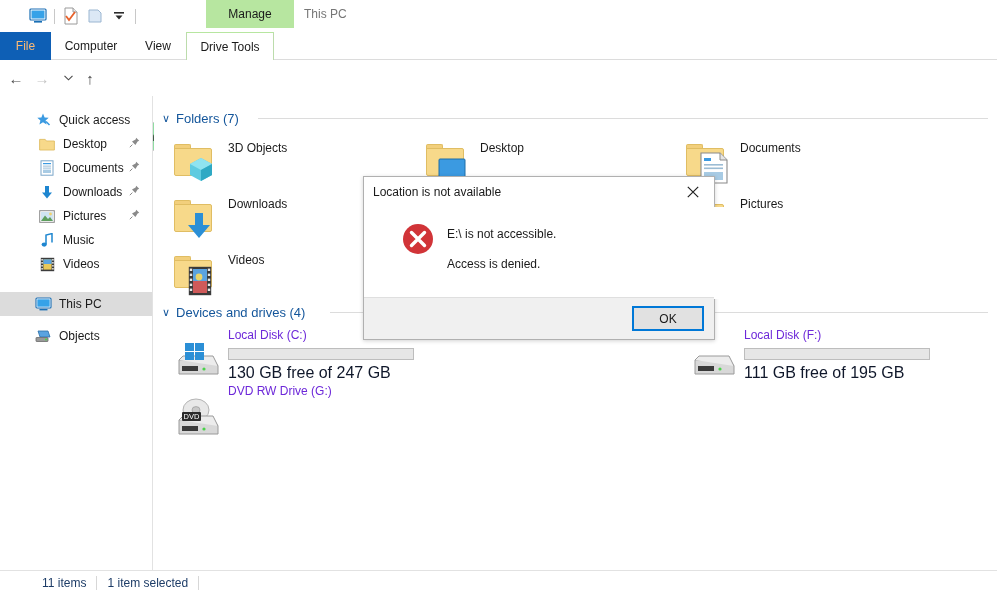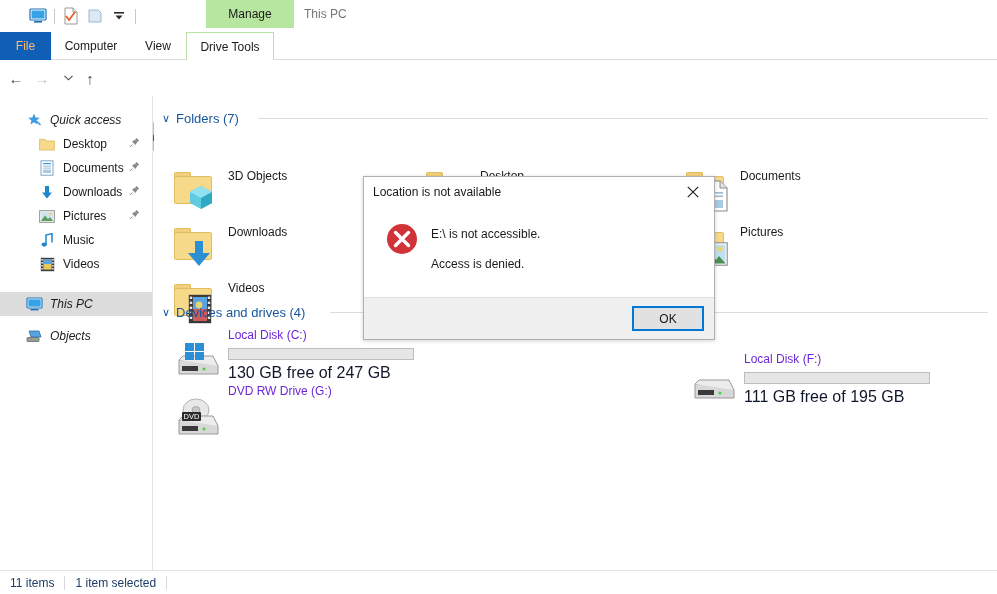--- a/index.html
+++ b/index.html
@@ -93,60 +93,60 @@
   .navpane {
     position:absolute; left:0; top:96px; width:153px; height:474px;
     background:#ffffff; border-right:1px solid #e2e2e2;
   }
   .nav-item {
     position:relative; height:24px; display:flex; align-items:center;
     font-size:12px; color:#1a1a1a; white-space:nowrap;
   }
   .nav-item .ico { width:18px; height:18px; margin-right:7px;
                    display:flex; align-items:center; justify-content:center; flex:0 0 18px; }
-  .nav-root { padding-left:25px;font-style:italic; }
+  .nav-root { padding-left:34px; }
   .nav-child { padding-left:38px; }
   .nav-sel-gray { background:#dcdcdc; }
   .pin { position:absolute; right:12px; top:5px; color:#8a8a8a; font-size:11px; }
   .nav-gap { height:8px; }
 
   
   .content {
     position:absolute; left:154px; top:96px; width:843px; height:474px;
     background:#ffffff; overflow:hidden;
   }
   .group-hdr {
     position:absolute; height:20px; display:flex; align-items:center;
     color:#14569b; font-size:13px;
   }
   .group-chev { font-size:11px; margin-right:6px; color:#14569b; }
   .group-line {
     position:absolute; height:1px; background:#dcdcdc;
   }
 
-  .tile { position:absolute; display:flex; align-items:flex-start;margin-top:28px; }
+  .tile { position:absolute; display:flex; align-items:flex-start; }
   .tile-ico { width:48px; height:48px; position:relative; flex:0 0 48px; }
   .tile-label { margin-left:8px; font-size:12px; color:#1a1a1a; padding-top:3px; white-space:nowrap; }
 
   .drive { position:absolute; width:250px; height:56px; padding:2px 4px 2px 4px; }
   .drive-sel { background:#dcdcdc; }
   .drive-ico { position:absolute; left:8px; top:16px; width:48px; height:36px; }
   .drive-name { position:absolute; left:62px; top:2px; font-size:12px; color:#6d28d9; white-space:nowrap; }
   .drive-bar {
     position:absolute; left:62px; top:22px; width:186px; height:12px;
     background:#e6e6e6; border:1px solid #bdbdbd;
   }
   .drive-bar-fill { height:100%; background:#26a0da; }
   .drive-free { position:absolute; left:62px; top:38px; font-size:16px; color:#0f172a; white-space:nowrap; }
 
   
   .statusbar {
     position:absolute; left:0; bottom:0; width:997px; height:24px;
     background:#ffffff; border-top:1px solid #e2e2e2;
-    display:flex; align-items:center; font-size:12px; color:#1d3c67;
+    display:flex; align-items:center; font-size:12px; color:#1d3c67;padding-left:32px;
   }
   .st-item { padding:0 10px; }
   .st-sep { width:1px; height:14px; background:#d7d7d7; }
 
   
   .dialog {
     position:absolute; left:363px; top:176px; width:352px; height:164px;
     background:#ffffff; border:1px solid #b0b0b0;
     box-shadow:0 1px 4px rgba(0,0,0,0.18);
     z-index:50;
@@ -154,21 +154,21 @@
   .dlg-title {
     position:absolute; left:0; top:0; width:100%; height:30px;
     display:flex; align-items:center;
   }
   .dlg-title-text { margin-left:9px; font-size:12px; color:#1a1a1a; }
   .dlg-close {
     position:absolute; right:0; top:0; width:42px; height:30px;
     display:flex; align-items:center; justify-content:center;
     font-size:14px; color:#222;
   }
-  .dlg-body { position:absolute; left:0; top:30px; width:100%; height:92px; background:#fff; }
+  .dlg-body { position:absolute; left:16px; top:30px; width:100%; height:92px; background:#fff; }
   .dlg-err-ico { position:absolute; left:22px; top:16px; width:32px; height:32px; }
   .dlg-line1 { position:absolute; left:67px; top:20px; font-size:12px; color:#1a1a1a; }
   .dlg-line2 { position:absolute; left:67px; top:50px; font-size:12px; color:#1a1a1a; }
   .dlg-footer {
     position:absolute; left:0; bottom:0; width:100%; height:42px;
     background:#f0f0f0; border-top:1px solid #dfdfdf;
   }
   .dlg-ok {
     position:absolute; right:10px; top:8px; width:72px; height:25px;
     background:#e1e1e1; border:2px solid #0078d7;
@@ -566,21 +566,21 @@
         </svg>
       </span>
       <span class="drive-name">Local Disk (C:)</span>
       <span class="drive-bar">
         <span class="drive-bar-fill" style="width:47%"></span>
       </span>
       <span class="drive-free">130 GB free of 247 GB</span>
     </div>
 
 
-    <div class="drive" style="left:528px; top:230px;margin-top:24px;">
+    <div class="drive" style="left:528px; top:230px;">
       <span class="drive-ico">
         <svg width="48" height="36" viewBox="0 0 48 36">
           <path d="M5 18 h34 l5 6 v8 h-39 z" fill="#d8d8d8" stroke="#9a9a9a" stroke-width="1"></path>
           <path d="M5 18 l4 -4 h30 l5 10" fill="#ececec" stroke="#9a9a9a" stroke-width="1"></path>
           <rect x="8" y="24" width="16" height="5" fill="#3a3a3a"></rect>
           <circle cx="30" cy="27" r="1.6" fill="#4ad24a"></circle>
         </svg>
       </span>
       <span class="drive-name">Local Disk (F:)</span>
       <span class="drive-bar">

